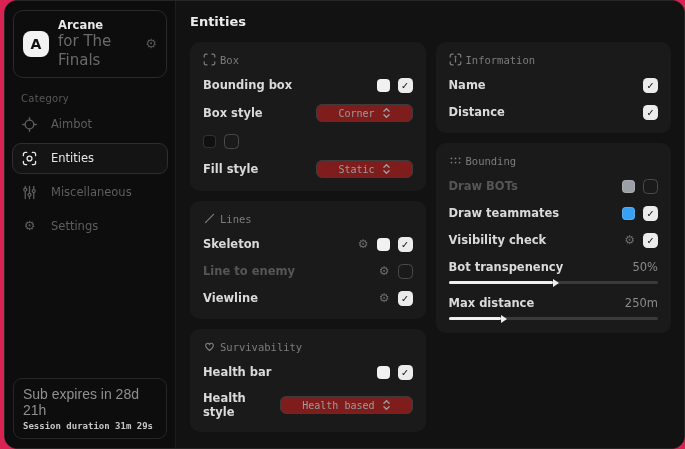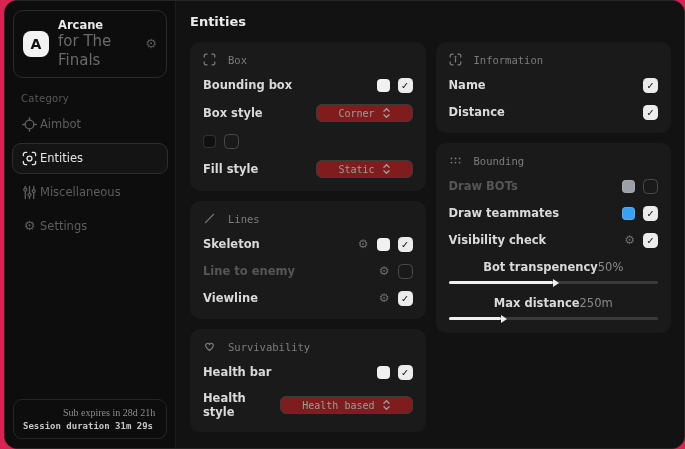--- a/index.html
+++ b/index.html
@@ -13,46 +13,46 @@
   }
   
   .sidebar { width:171px; flex:none; position:relative; background:#0d0d0d; border-right:1px solid #1d1d1d; }
   .appcard { margin:9px 8px 0 8px; border:1px solid #2b2b2b; border-radius:10px; padding:7px 9px; display:flex; align-items:center; gap:9px; }
   .logo { width:26px; height:26px; border-radius:8px; background:#f2f2f2; color:#101010; font-weight:bold; font-size:14px; display:flex; align-items:center; justify-content:center; flex:none; }
   .apptext { flex:1; line-height:1.25; }
   .appname { color:#e9e9e9; font-size:11.5px; font-weight:bold; }
   .appsub { color:#6a6a6a; font-size:15px; }
   .hdr-gear { color:#565656; font-size:13px; cursor:pointer; }
   .cat { margin:15px 0 5px 16px; font-size:10px; color:#585858; letter-spacing:.3px; }
-  .nav-item { display:flex; align-items:center; gap:3px; padding:7px 9px; margin:3px 7px; color:#5e5e5e; font-size:11.5px; border:1px solid transparent; border-radius:9px; cursor:pointer; }
+  .nav-item { display:flex; align-items:center; gap:14px; padding:7px 9px; margin:3px 7px; color:#5e5e5e; font-size:11.5px; border:1px solid transparent; border-radius:9px; cursor:pointer; }
   .nav-item.active { color:#e6e6e6; border-color:#2e2e2e; background:#141414; }
   .nav-item svg { flex:none; }
   .nav-gear { font-size:13px; line-height:0; width:15px; text-align:center; }
   .subcard { position:absolute; left:8px; right:8px; bottom:9px; border:1px solid #262626; border-radius:9px; padding:7px 9px; }
-  .subline1 { font-family:Liberation Serif, serif; font-size:10px; color:#8f8f8f;margin-left:40px; }
+  .subline1 { font-family:Liberation Sans, sans-serif; font-size:14px; color:#8f8f8f; }
   .subline2 { font-family:"DejaVu Sans Mono", monospace; font-size:9px; font-weight:bold; color:#c6c6c6; margin-top:3px; }
   
   .main { flex:1; background:#121212; padding:13px 13px 13px 14px; }
   .page-title { color:#ececec; font-size:13px; font-weight:bold; }
   .cols { display:flex; gap:10px; margin-top:13px; }
   .col { flex:1; min-width:0; }
   .card { background:#1a1a1a; border-radius:10px; padding:11px 13px 13px 13px; margin-bottom:10px; }
-  .sec { display:flex; align-items:center; gap:12px; color:#7d7d7d; font-family:"DejaVu Sans Mono", monospace; font-size:10.5px; }
+  .sec { display:flex; align-items:center; gap:4px; color:#7d7d7d; font-family:"DejaVu Sans Mono", monospace; font-size:10.5px; }
   .row { display:flex; align-items:center; margin-top:11px; min-height:16px;gap:8px; }
   .row .lbl { flex:1; font-size:11.5px; font-weight:600; color:#dadada; }
   .row.dim .lbl { color:#565656; }
   .ctrl { display:flex; align-items:center; gap:8px; }
   .sw { width:13px; height:13px; border-radius:4px; box-shadow:inset 0 0 0 1px rgba(255,255,255,.14); cursor:pointer; }
   .cb { width:15px; height:15px; border-radius:4.5px; cursor:pointer; display:flex; align-items:center; justify-content:center; }
   .cb.on { background:#ececec; color:#161616; font-size:9.5px; font-weight:bold; }
   .cb.off { border:1.5px solid #4a4a4a; background:transparent; }
   .mini-gear { color:#6d6d6d; font-size:12px; line-height:0; cursor:pointer; }
   .dd { display:flex; align-items:center; gap:7px; background:#7f1d1d; border:1px solid #3c3c3c; border-radius:6px; padding:2px 21px; font-family:"DejaVu Sans Mono", monospace; font-size:10px; color:#9c9c9c; cursor:pointer; }
   .sliderblk { margin-top:12px; }
-  .slider-head { display:flex; justify-content:center; align-items:center; }
+  .slider-head { display:flex; justify-content:space-between; align-items:center; }
   .slider-head .lbl { font-size:11.5px; font-weight:600; color:#dadada; }
   .slider-head .val { font-size:11.5px; color:#8a8a8a; }
   .track { position:relative; height:3px; background:#3a3a3a; border-radius:2px; margin-top:7px; cursor:pointer; }
   .fill { position:absolute; left:0; top:0; height:3px; background:#f0f0f0; border-radius:2px; }
   .fill::after { content:""; position:absolute; right:-6px; top:-2.5px; border-left:6px solid #f0f0f0; border-top:4px solid transparent; border-bottom:4px solid transparent; }
   svg { display:block; }
 </style>
 </head>
 <body>
 

